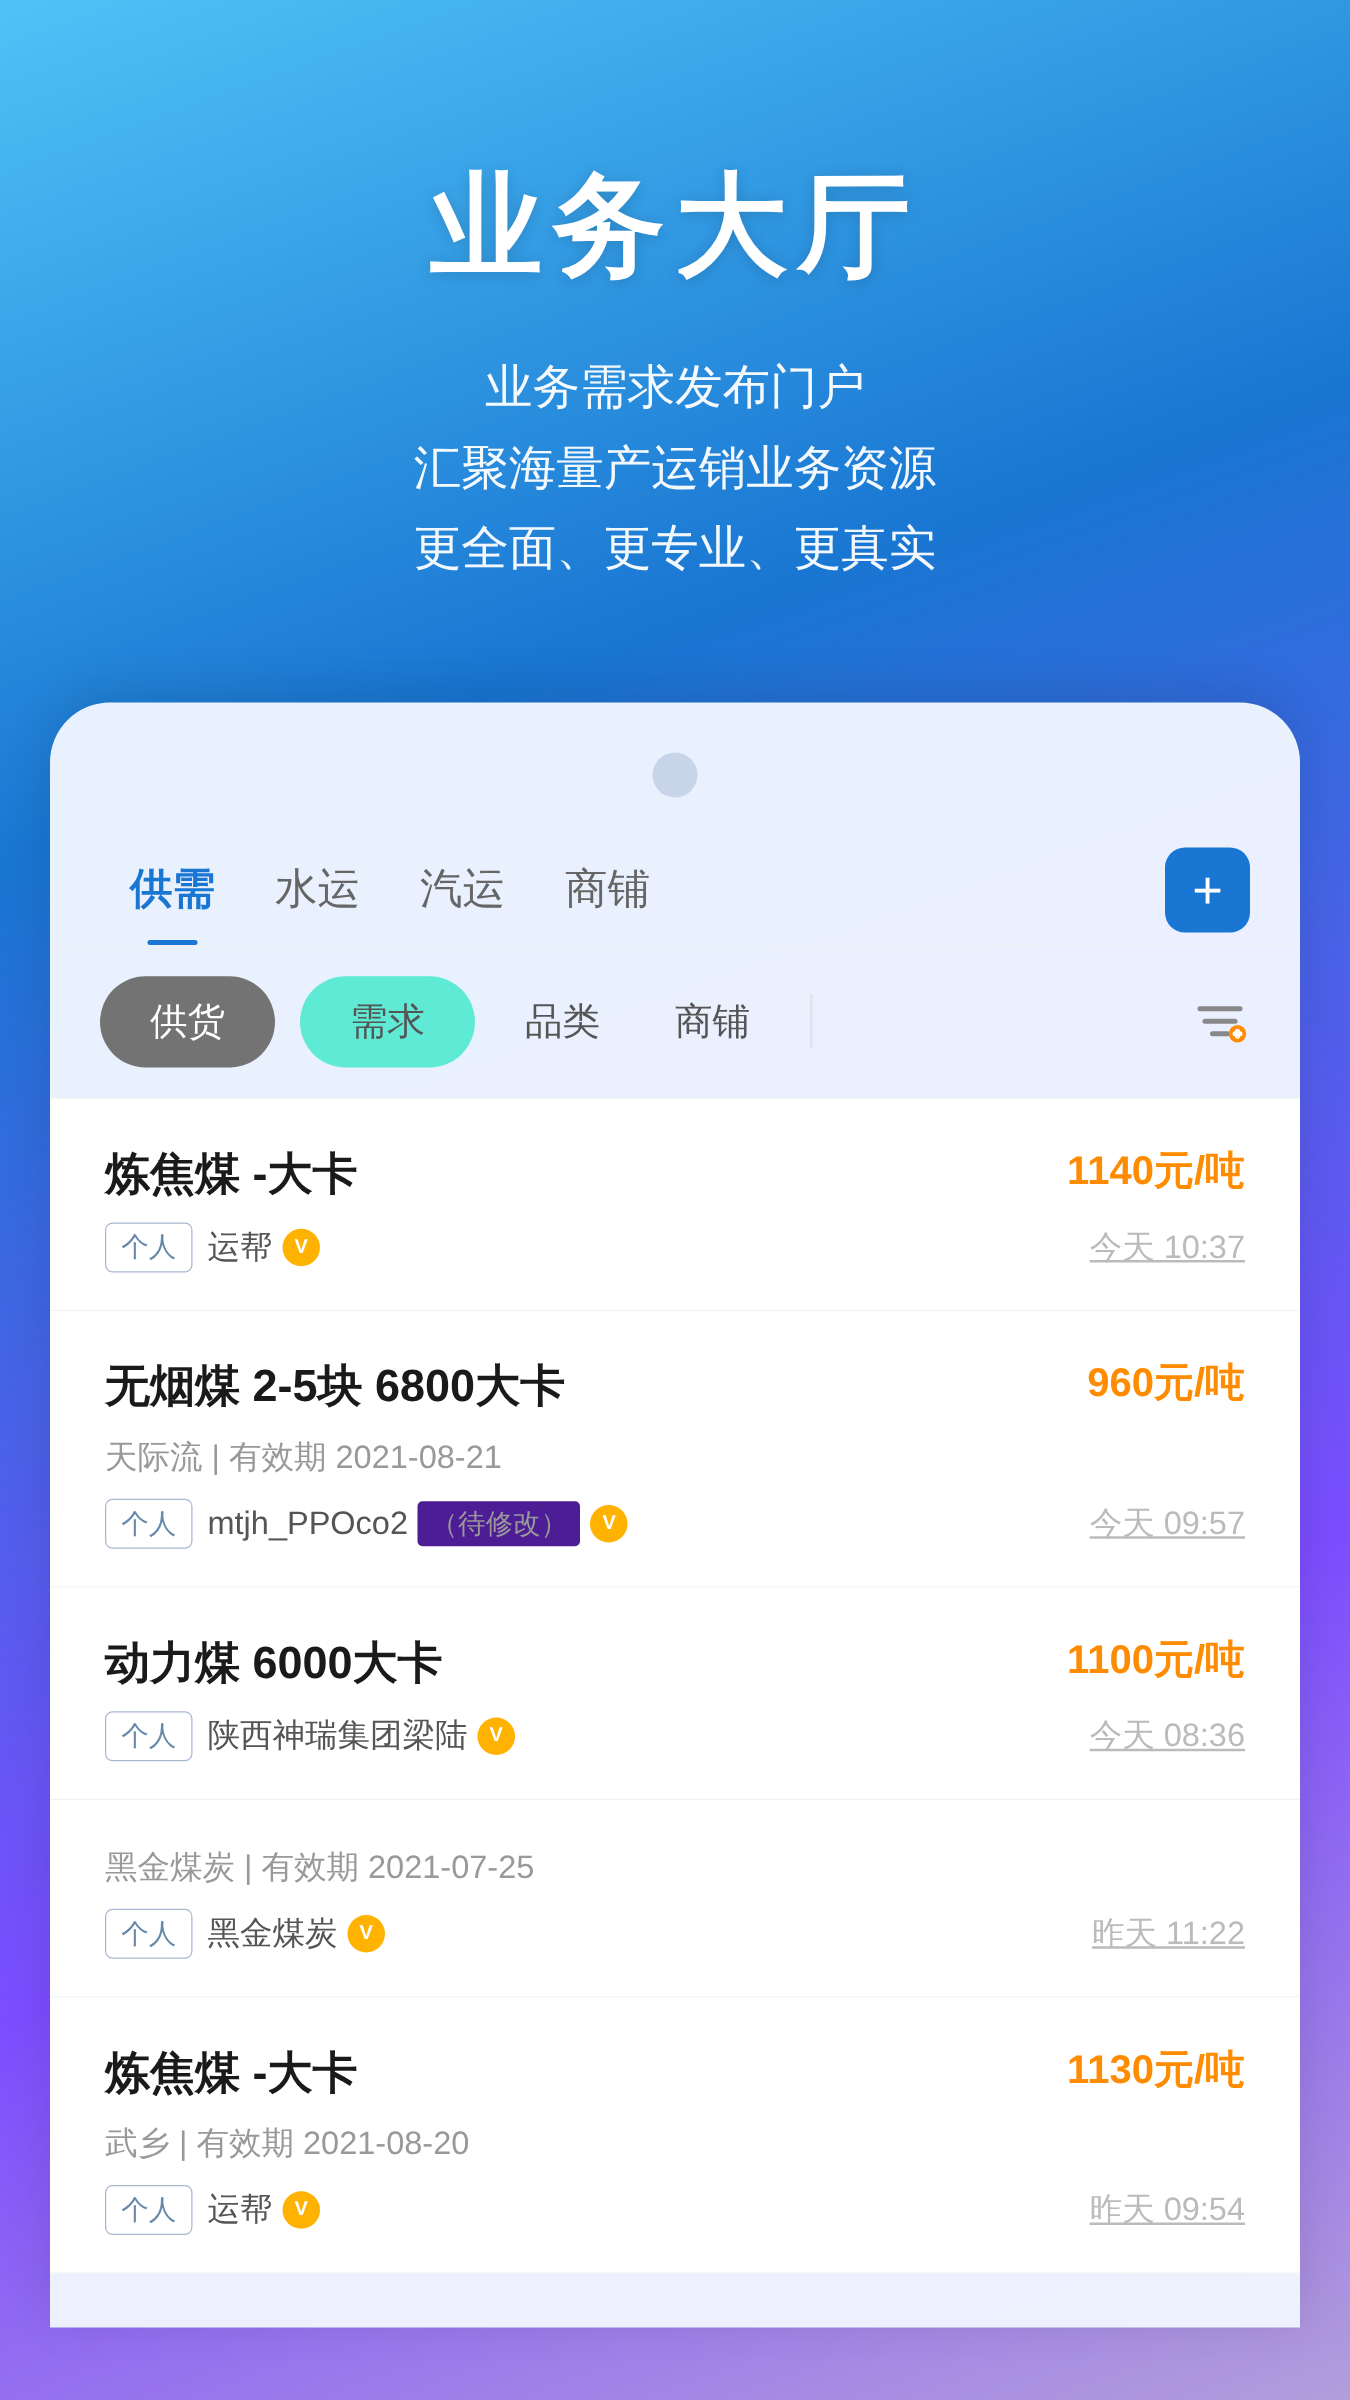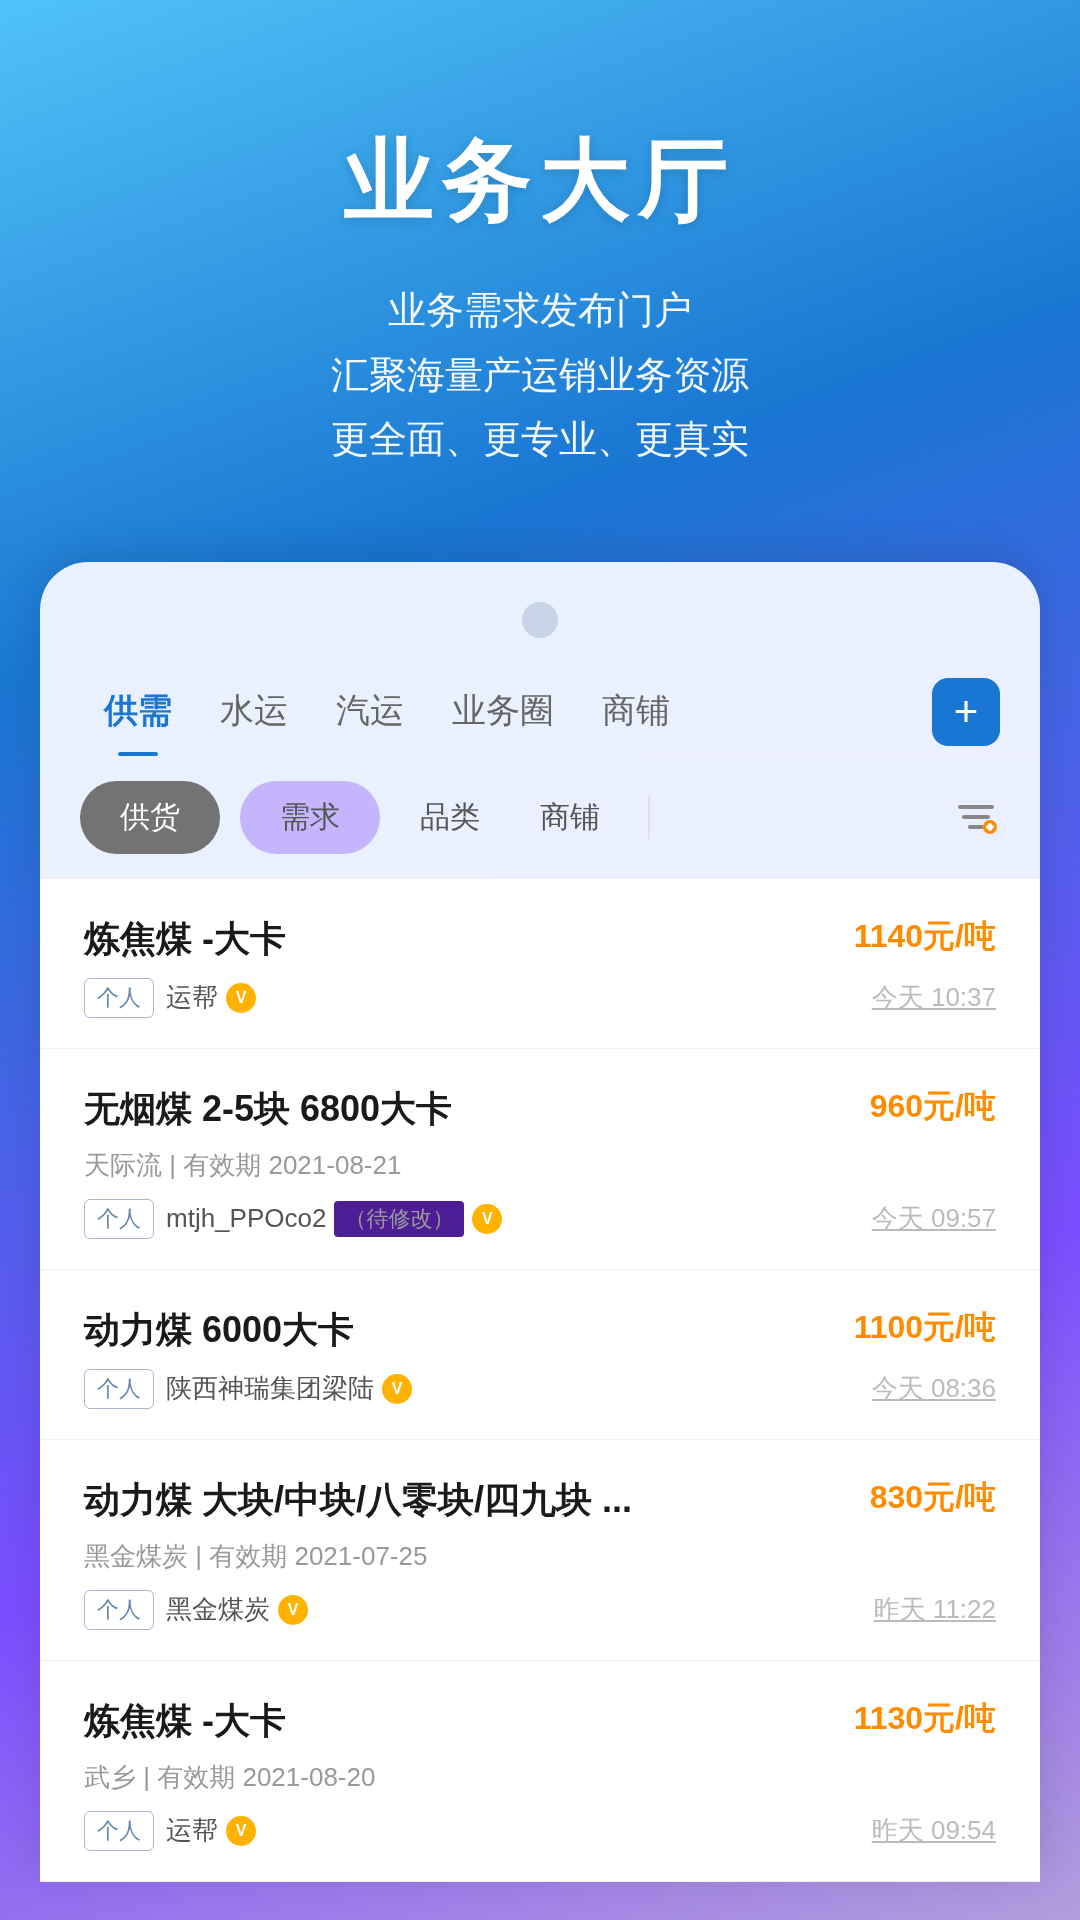--- a/index.html
+++ b/index.html
@@ -117,21 +117,21 @@
       cursor: pointer;
       font-weight: 500;
     }
 
     .filter-btn.active {
       background: #737373;
       color: white;
     }
 
     .filter-btn.inactive {
-      background: #c4b5fd;
+      background: #5eead4;
       color: #555;
     }
 
     .filter-text {
       font-size: 30px;
       color: #555;
       padding: 16px 20px;
       cursor: pointer;
     }
 
@@ -265,23 +265,20 @@
 
   <div class="tab-bar">
     <div class="tab-item active">
       <span>供需</span>
     </div>
     <div class="tab-item">
       <span>水运</span>
     </div>
     <div class="tab-item">
       <span>汽运</span>
-    </div>
-    <div class="tab-item">
-      <span>业务圈</span>
     </div>
     <div class="tab-item">
       <span>商铺</span>
     </div>
     <div class="tab-plus">+</div>
   </div>
 
   <div class="filter-bar">
     <div class="filter-btn active">供货</div>
     <div class="filter-btn inactive">需求</div>
@@ -349,24 +346,20 @@
           <span class="item-author">
             <span>陕西神瑞集团梁陆</span>
             <span class="vip-badge">V</span>
           </span>
         </div>
         <div class="item-time">今天 08:36</div>
       </div>
     </div>
 
     <div class="list-item">
-      <div class="item-row1">
-        <div class="item-title">动力煤 大块/中块/八零块/四九块 ...</div>
-        <div class="item-price">830元/吨</div>
-      </div>
       <div class="item-row2">黑金煤炭 | 有效期 2021-07-25</div>
       <div class="item-row3">
         <div class="item-tags">
           <span class="tag-personal">个人</span>
           <span class="item-author">
             <span>黑金煤炭</span>
             <span class="vip-badge">V</span>
           </span>
         </div>
         <div class="item-time">昨天 11:22</div>

